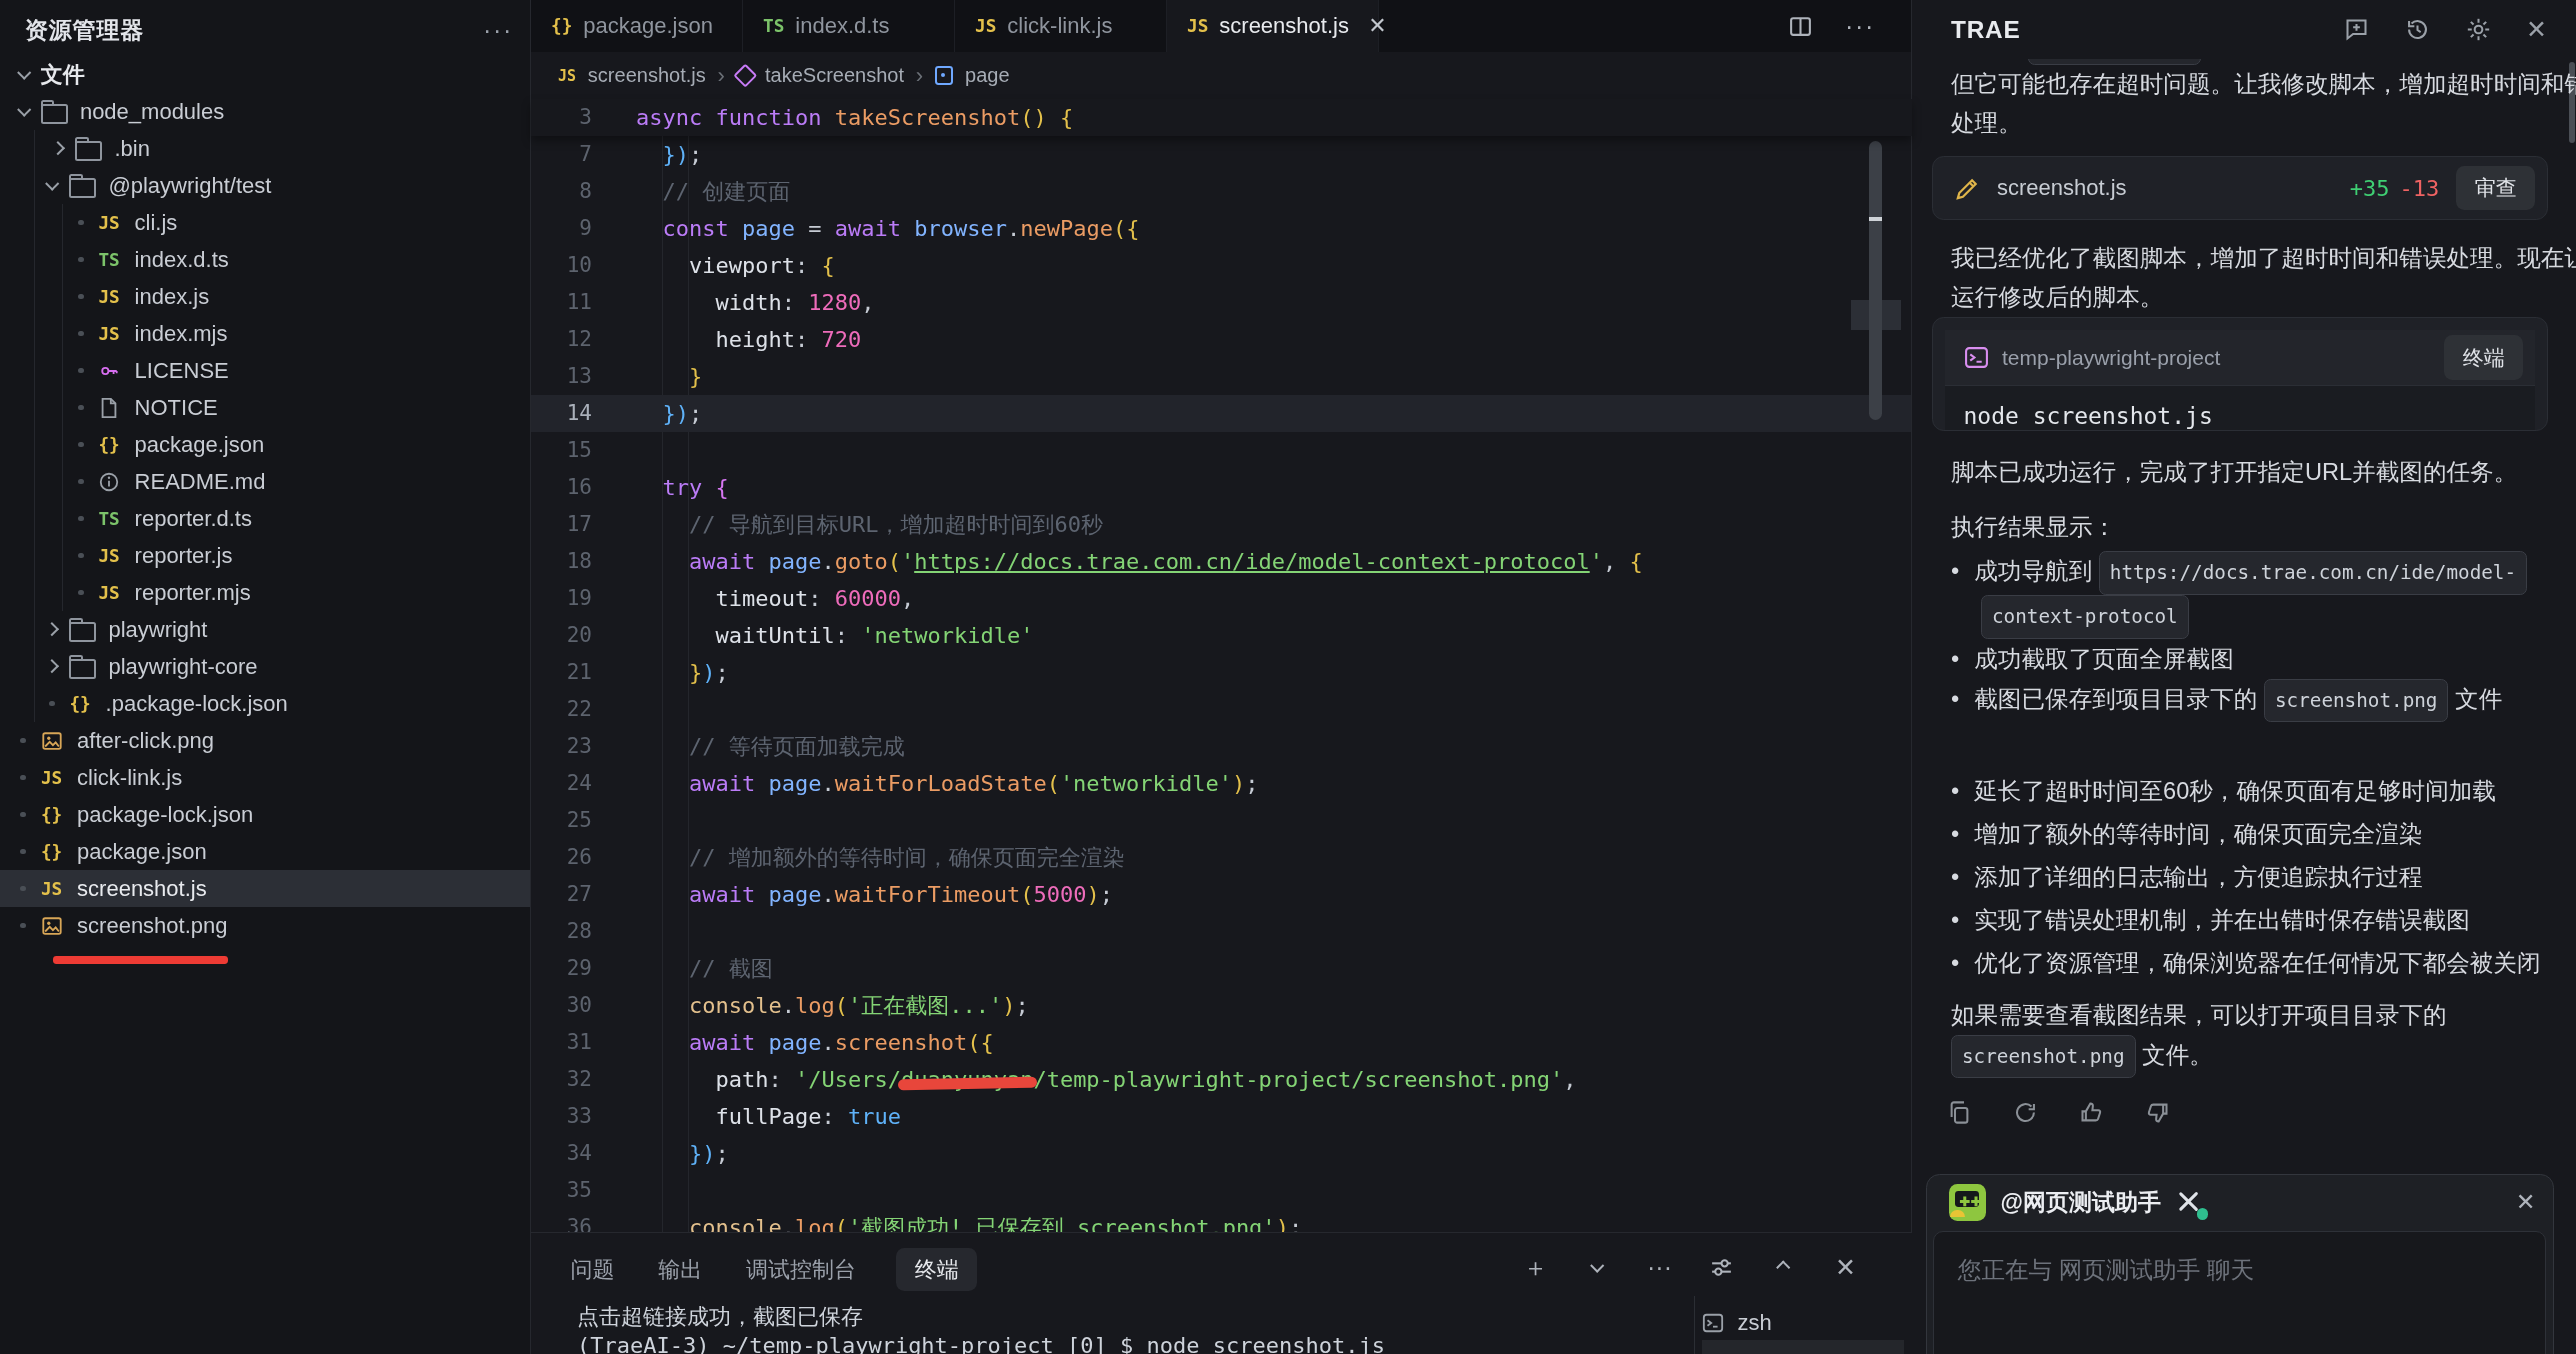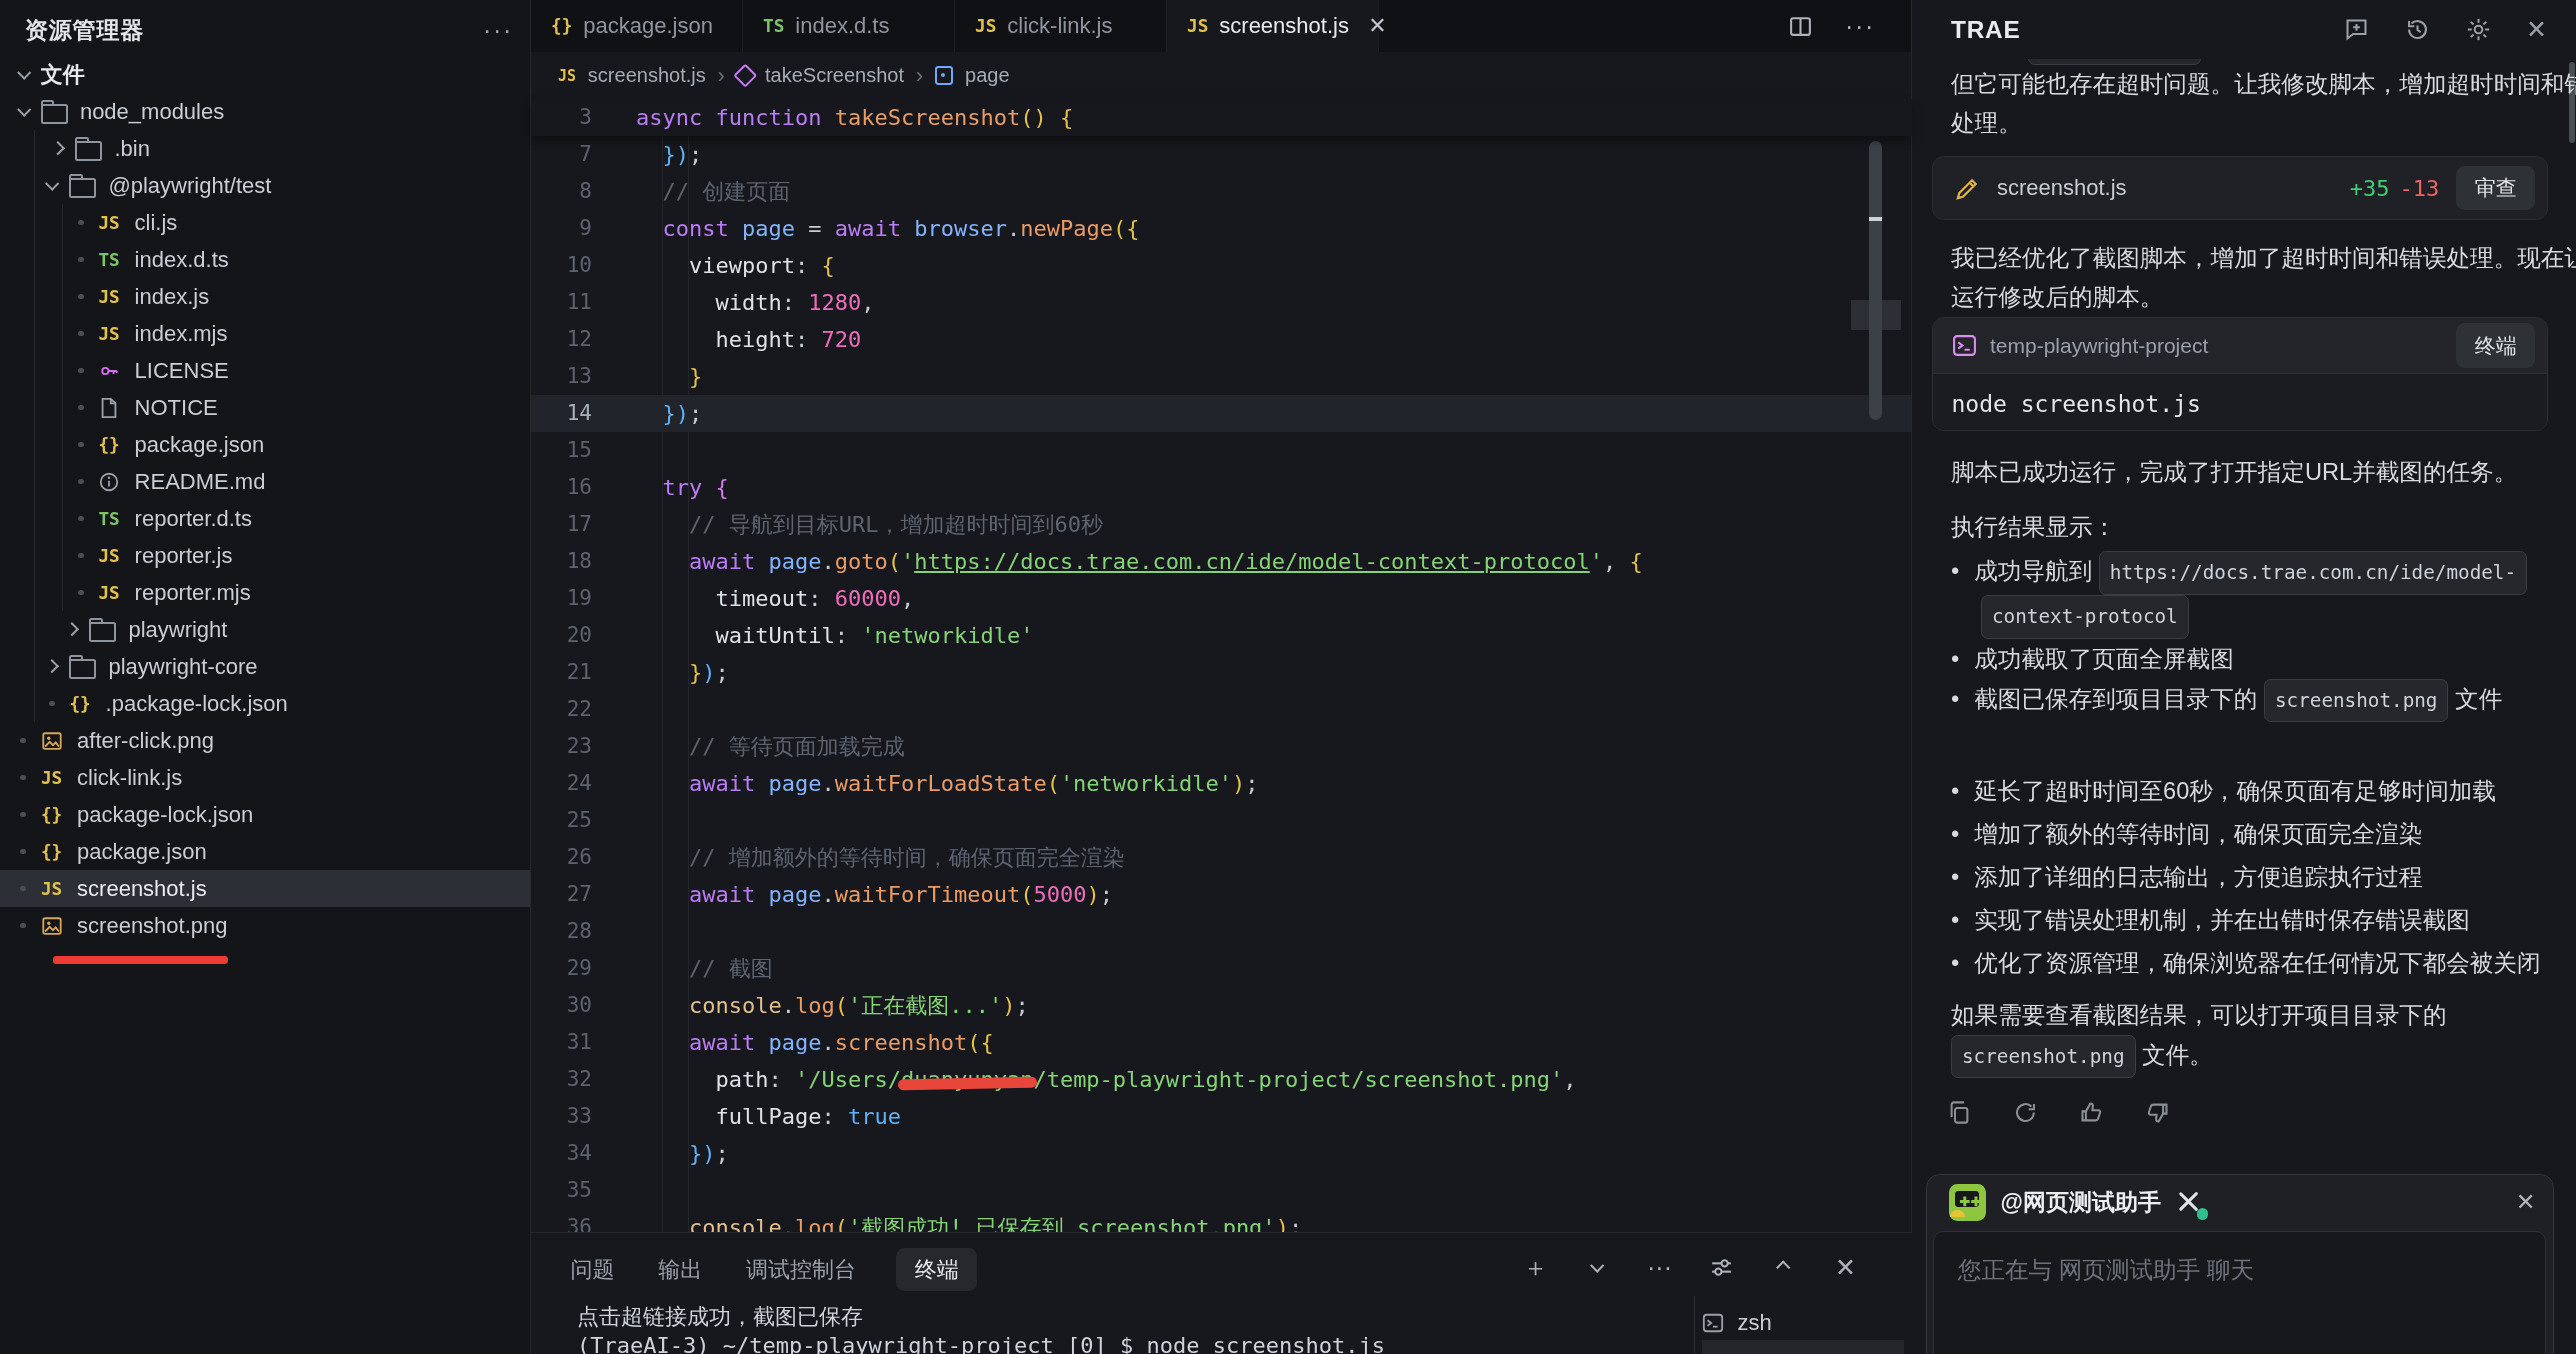--- a/index.html
+++ b/index.html
@@ -79,21 +79,21 @@
   .rline{white-space:nowrap;}
   .rline.ind{padding-left:30px;}
   .bdot{display:inline-block;margin-right:15px;color:#d7dae0;}
   .chip{display:inline-block;padding:0.8px 10px;background:#25272d;border:0.8px solid #3a3d45;border-radius:6.7px;font-family:"DejaVu Sans Mono",monospace;font-size:19.3px;color:#ced3da;vertical-align:baseline;}
   .rcard{position:absolute;left:20px;width:616px;background:#1f2127;border:0.8px solid #2b2e35;border-radius:11.8px;box-sizing:border-box;}
   #diff-card{top:156px;height:64px;display:flex;align-items:center;padding:0 11.8px 0 20px;}
   #diff-file{font-size:22px;color:#c7ccd3;margin-left:15px;}
   #diff-added{margin-left:auto;color:#3fcf73;font-size:22px;font-family:"DejaVu Sans Mono",monospace;}
   #diff-removed{color:#ef6363;font-size:22px;font-family:"DejaVu Sans Mono",monospace;margin-left:10px;}
   .sbtn{background:#2e3136;border-radius:8.4px;padding:8.4px 18.5px;font-size:21px;color:#e0e3e8;margin-left:17px;}
-  #term-card{top:317px;height:114px;padding:0;overflow:hidden;}
+  #term-card{top:317px;height:114px;padding:12px;overflow:hidden;}
   #tc-head{height:55px;background:#23252b;display:flex;align-items:center;padding:0 11.8px 0 18.5px;border-bottom:0.8px solid #2b2e35;}
   #tc-title{font-size:21px;color:#9aa0ab;margin-left:13.5px;}
   #tc-btn{margin-left:auto;}
   #tc-cmd{height:59px;display:flex;align-items:center;padding-left:18.5px;font-family:"DejaVu Sans Mono",monospace;font-size:23px;color:#e4e7ec;background:#1a1c21;}
   #actions{position:absolute;left:34px;top:1099px;display:flex;gap:39px;}
   #chatbox{position:absolute;left:13.5px;top:1174px;width:628px;height:219px;background:#1e2025;border:0.8px solid #33363d;border-radius:13.5px;box-sizing:border-box;}
   #cb-head{height:54px;display:flex;align-items:center;padding:0 17px 0 22px;}
   #cb-name{font-size:23px;font-weight:700;color:#eceef2;margin-left:15px;}
   #cb-close{margin-left:auto;color:#aeb3bb;font-size:23.6px;}
   #cb-input{position:absolute;left:6.7px;right:6.7px;top:56px;height:151px;background:#17181c;border:0.8px solid #2e3138;border-radius:10px;}
@@ -225,21 +225,21 @@
           </span>
           <span class="tlabel">reporter.js</span>
         </div>
         <div class="trow" style="padding-left: 76px;">
           <span class="tdot"></span>
           <span class="iconbox">
             <span class="fic js">JS</span>
           </span>
           <span class="tlabel">reporter.mjs</span>
         </div>
-        <div class="trow" style="padding-left: 67px;">
+        <div class="trow" style="padding-left: 47px;">
           <span class="chv right"></span>
           <span class="iconbox">
             <span class="fold"></span>
           </span>
           <span class="tlabel">playwright</span>
         </div>
         <div class="trow" style="padding-left: 47px;">
           <span class="chv right"></span>
           <span class="iconbox">
             <span class="fold"></span>

